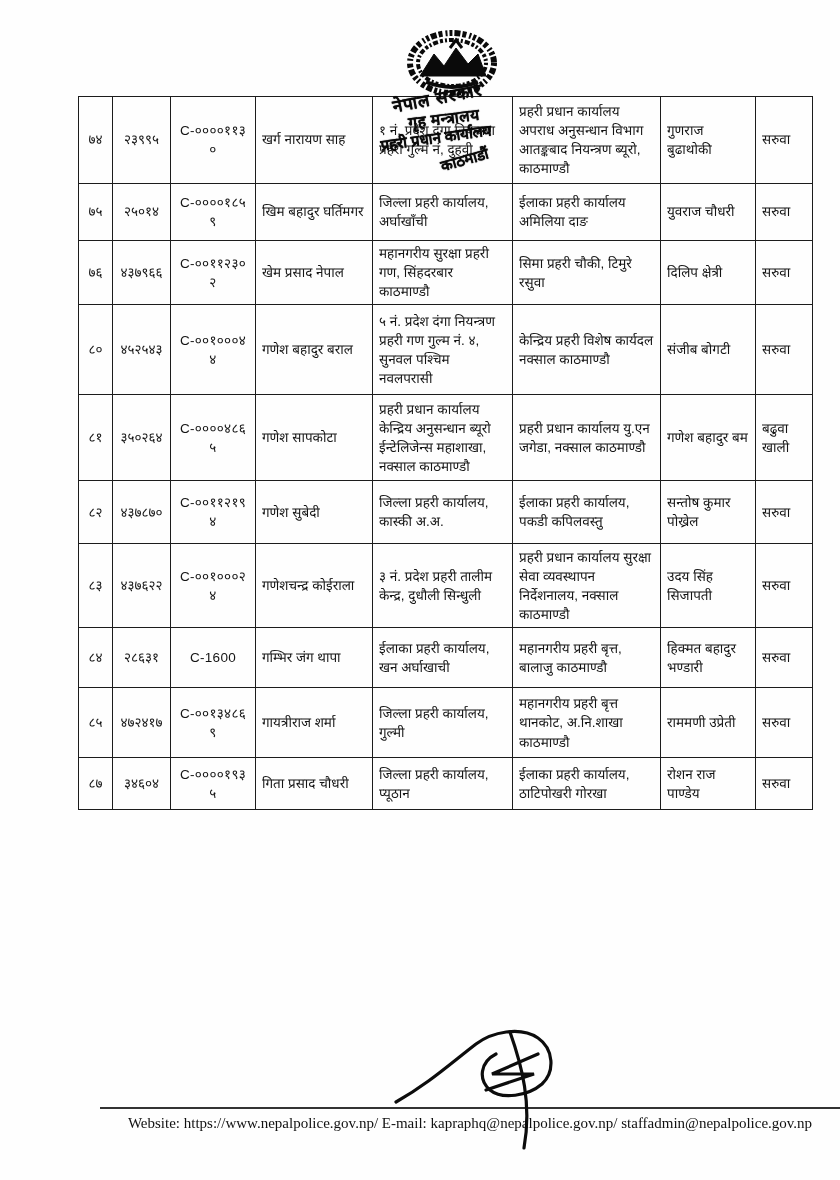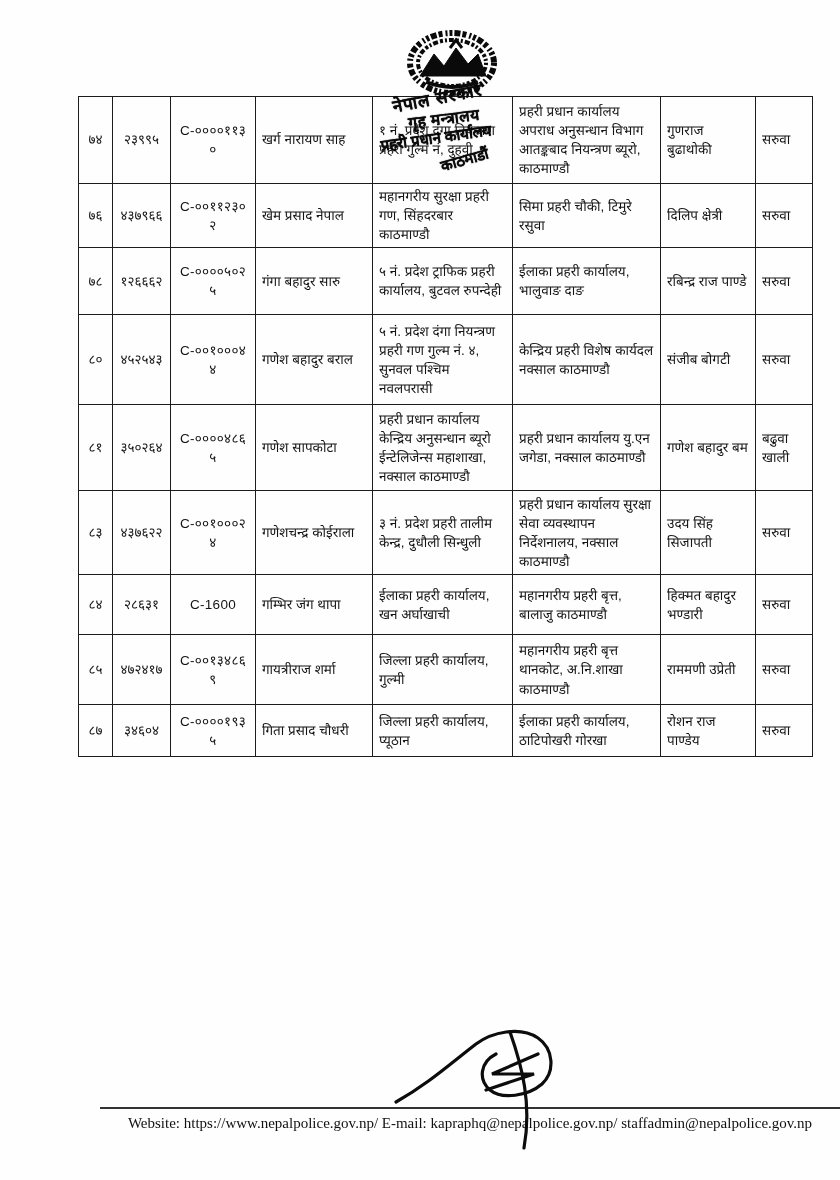--- a/index.html
+++ b/index.html
@@ -79,38 +79,38 @@
       <tr style="height:87px">
         <td class="c-sn">७४</td>
         <td class="c-num">२३९९५</td>
         <td class="c-cid">C-००००११३०</td>
         <td class="c-name">खर्ग नारायण साह</td>
         <td class="c-from">१ नं. प्रदेश दंगा नियन्त्रण प्रहरी गुल्म नं, दुहवी</td>
         <td class="c-to">प्रहरी प्रधान कार्यालय अपराध अनुसन्धान विभाग आतङ्कबाद नियन्त्रण ब्यूरो, काठमाण्डौ</td>
         <td class="c-by">गुणराज बुढाथोकी</td>
         <td class="c-rm">सरुवा</td>
       </tr>
+      <tr style="height:57px">
+        <td class="c-sn">७५</td>
+        <td class="c-num">२५०१४</td>
+        <td class="c-cid">C-००००१८५९</td>
+        <td class="c-name">खिम बहादुर घर्तिमगर</td>
+        <td class="c-from">जिल्ला प्रहरी कार्यालय, अर्घाखाँची</td>
+        <td class="c-to">ईलाका प्रहरी कार्यालय अमिलिया दाङ</td>
+        <td class="c-by">युवराज चौधरी</td>
+        <td class="c-rm">सरुवा</td>
+      </tr>
       <tr style="height:63px">
         <td class="c-sn">७६</td>
         <td class="c-num">४३७९६६</td>
         <td class="c-cid">C-००११२३०२</td>
         <td class="c-name">खेम प्रसाद नेपाल</td>
         <td class="c-from">महानगरीय सुरक्षा प्रहरी गण, सिंहदरबार काठमाण्डौ</td>
         <td class="c-to">सिमा प्रहरी चौकी, टिमुरे रसुवा</td>
         <td class="c-by">दिलिप क्षेत्री</td>
-        <td class="c-rm">सरुवा</td>
-      </tr>
-      <tr style="height:67px">
-        <td class="c-sn">७८</td>
-        <td class="c-num">१२६६६२</td>
-        <td class="c-cid">C-००००५०२५</td>
-        <td class="c-name">गंगा बहादुर सारु</td>
-        <td class="c-from">५ नं. प्रदेश ट्राफिक प्रहरी कार्यालय, बुटवल रुपन्देही</td>
-        <td class="c-to">ईलाका प्रहरी कार्यालय, भालुवाङ दाङ</td>
-        <td class="c-by">रबिन्द्र राज पाण्डे</td>
         <td class="c-rm">सरुवा</td>
       </tr>
       <tr style="height:90px">
         <td class="c-sn">८०</td>
         <td class="c-num">४५२५४३</td>
         <td class="c-cid">C-००१०००४४</td>
         <td class="c-name">गणेश बहादुर बराल</td>
         <td class="c-from">५ नं. प्रदेश दंगा नियन्त्रण प्रहरी गण गुल्म नं. ४, सुनवल पश्चिम नवलपरासी</td>
         <td class="c-to">केन्द्रिय प्रहरी विशेष कार्यदल नक्साल काठमाण्डौ</td>
         <td class="c-by">संजीब बोगटी</td>
@@ -118,20 +118,30 @@
       </tr>
       <tr style="height:86px">
         <td class="c-sn">८१</td>
         <td class="c-num">३५०२६४</td>
         <td class="c-cid">C-००००४८६५</td>
         <td class="c-name">गणेश सापकोटा</td>
         <td class="c-from">प्रहरी प्रधान कार्यालय केन्द्रिय अनुसन्धान ब्यूरो ईन्टेलिजेन्स महाशाखा, नक्साल काठमाण्डौ</td>
         <td class="c-to">प्रहरी प्रधान कार्यालय यु.एन जगेडा, नक्साल काठमाण्डौ</td>
         <td class="c-by">गणेश बहादुर बम</td>
         <td class="c-rm">बढुवा खाली</td>
+      </tr>
+      <tr style="height:63px">
+        <td class="c-sn">८२</td>
+        <td class="c-num">४३७८७०</td>
+        <td class="c-cid">C-००११२१९४</td>
+        <td class="c-name">गणेश सुबेदी</td>
+        <td class="c-from">जिल्ला प्रहरी कार्यालय, कास्की अ.अ.</td>
+        <td class="c-to">ईलाका प्रहरी कार्यालय, पकडी कपिलवस्तु</td>
+        <td class="c-by">सन्तोष कुमार पोख्रेल</td>
+        <td class="c-rm">सरुवा</td>
       </tr>
       <tr style="height:84px">
         <td class="c-sn">८३</td>
         <td class="c-num">४३७६२२</td>
         <td class="c-cid">C-००१०००२४</td>
         <td class="c-name">गणेशचन्द्र कोईराला</td>
         <td class="c-from">३ नं. प्रदेश प्रहरी तालीम केन्द्र, दुधौली सिन्धुली</td>
         <td class="c-to">प्रहरी प्रधान कार्यालय सुरक्षा सेवा व्यवस्थापन निर्देशनालय, नक्साल काठमाण्डौ</td>
         <td class="c-by">उदय सिंह सिजापती</td>
         <td class="c-rm">सरुवा</td>

